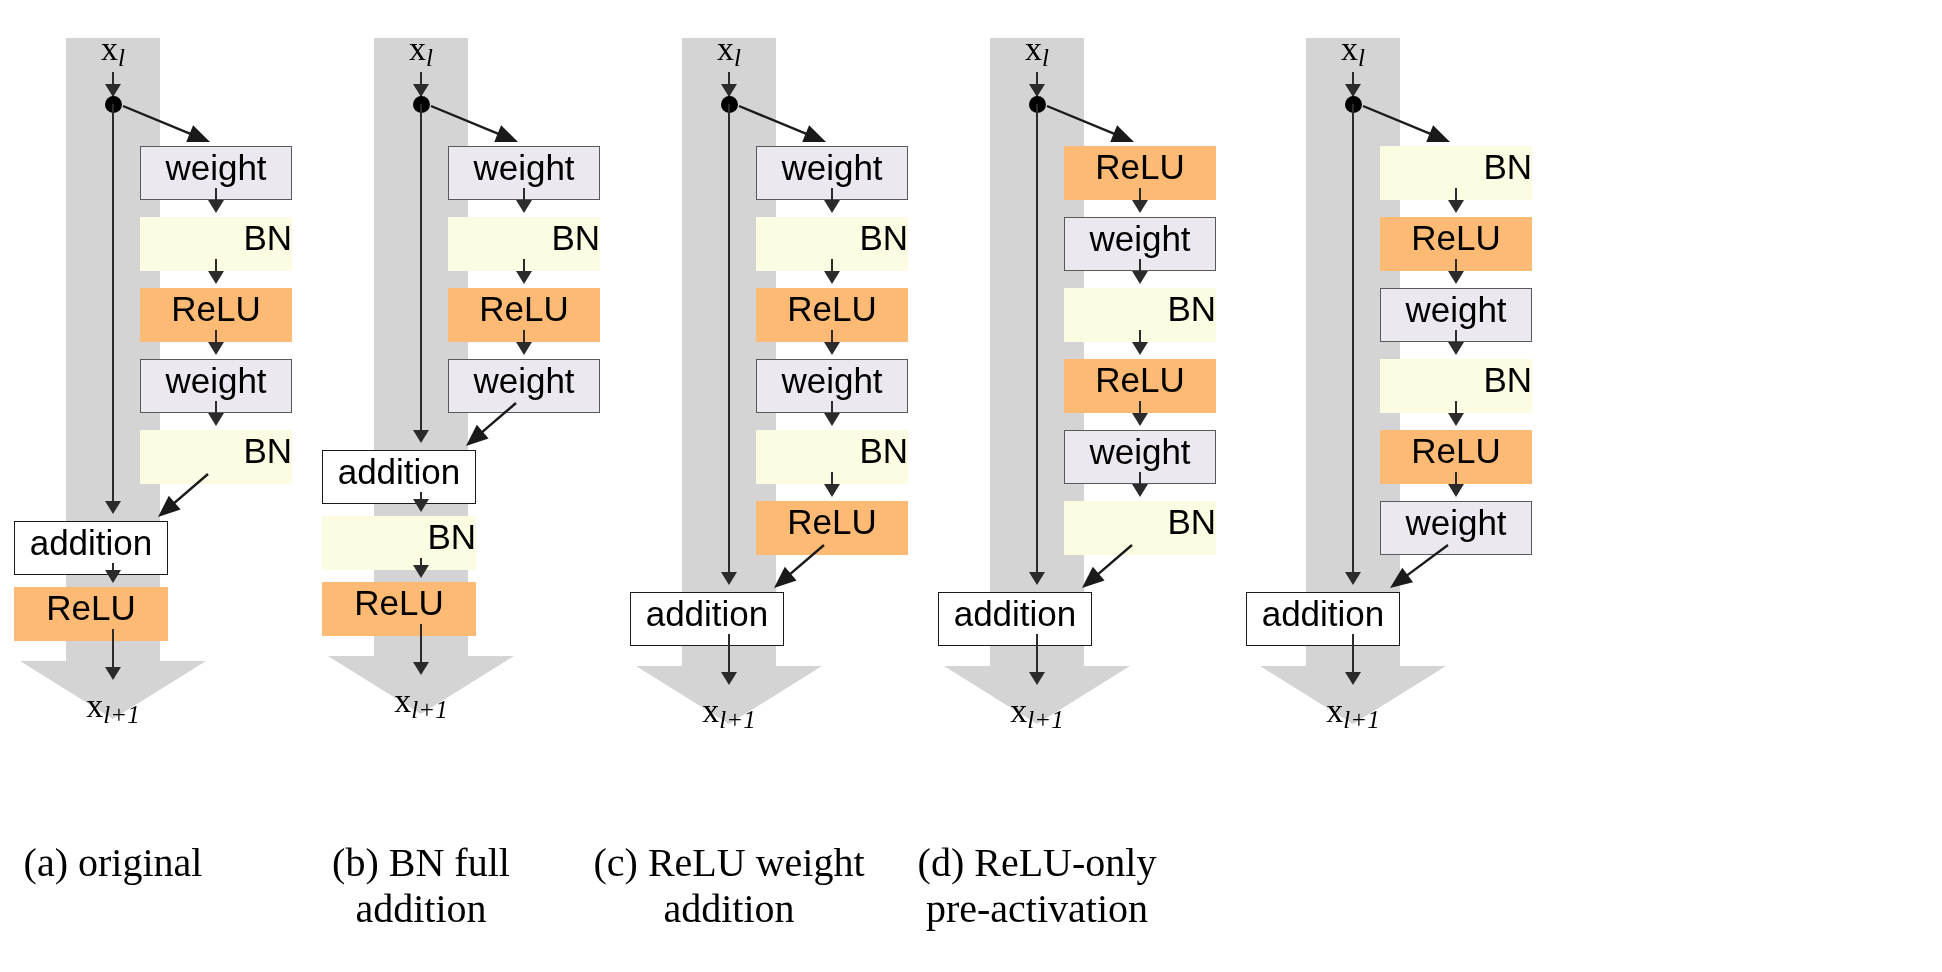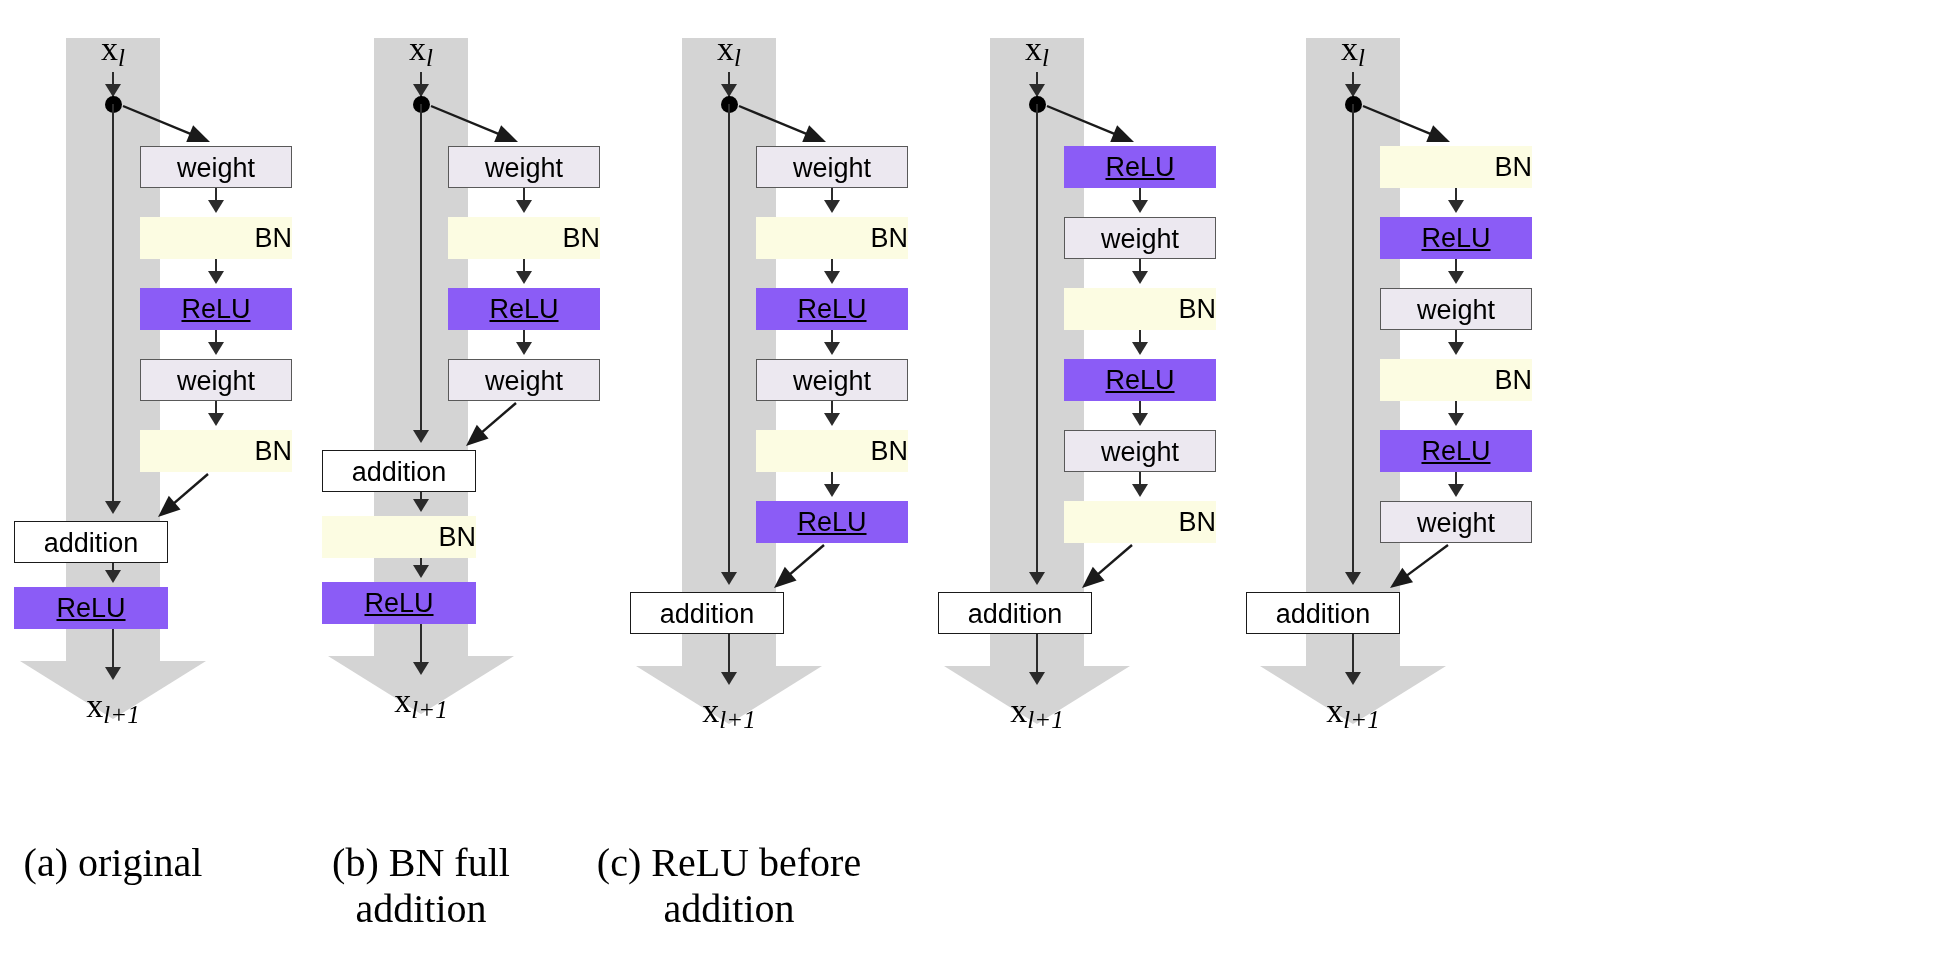--- a/index.html
+++ b/index.html
@@ -26,31 +26,31 @@
     position:absolute;
     width:0;height:0;
     border-left:93px solid transparent;
     border-right:93px solid transparent;
     border-top:58px solid #d4d4d4;
   }
 
   
   .op{
     position:absolute;
-    height:42px;
+    height:54px;
     line-height:42px;
     text-align:center;
-    font-size:27px;
+    font-size:35px;
     color:#000;
     box-sizing:border-box;
     white-space:nowrap;
   }
   .op.weight{background:#ece8f0;border:1.6px solid #595959;}
   .op.bn{background:#fcfce2;text-align:right;}
-  .op.relu{background:#8b5cf6;text-decoration:underline;}
+  .op.relu{background:#fdba74;}
   .op.addition{background:#ffffff;border:1.6px solid #1a1a1a;}
 
   
   .vline{position:absolute;width:2px;background:#2b2b2b;}
   .vhead{
     position:absolute;width:0;height:0;
     border-left:8px solid transparent;
     border-right:8px solid transparent;
     border-top:13px solid #2b2b2b;
   }
@@ -196,21 +196,21 @@
       <div class="vhead" style="left: 824px; top: 484px;"></div>
       <div class="op relu" style="left: 756px; top: 501px; width: 152px;">ReLU</div>
       <svg class="diag" width="78" height="71" style="left: 760px; top: 531px;">
         <line x1="64" y1="14" x2="23.098222355740198" y2="49.17552877406343" stroke="#1a1a1a" stroke-width="2.4"></line>
         <polygon points="14,57 36.54842773830946,49.4788028525881 24.8117208994046,35.83146931897781" fill="#1a1a1a"></polygon>
       </svg>
       <div class="op addition" style="left: 630px; top: 592px; width: 154px;">addition</div>
       <div class="vline" style="left: 728px; top: 634px; height: 40px;"></div>
       <div class="vhead" style="left: 721px; top: 672px;"></div>
       <div class="xlabel" style="left: 659px; top: 692px; width: 140px;"><span class="xv">x</span><span class="sub">l+1</span></div>
-      <div class="caption" style="left: 554px; top: 840px; width: 350px;">(c) ReLU before
+      <div class="caption" style="left: 554px; top: 840px; width: 350px;">(c) ReLU weight
 addition</div>
     </div>
     <div class="panel" style="left: 0px;">
       <div class="trunk" style="left: 990px; top: 38px; width: 94px; height: 628px;"></div>
       <div class="trunk-head" style="left: 944px; top: 666px;"></div>
       <div class="xlabel" style="left: 977px; top: 30px; width: 120px;"><span class="xv">x</span><span class="sub">l</span></div>
       <div class="vline" style="left: 1036px; top: 72px; height: 28px;"></div>
       <div class="vhead" style="left: 1029px; top: 84px;"></div>
       <div class="dot" style="left: 1028.5px; top: 95.5px;"></div>
       <div class="vline" style="left: 1036px; top: 104px; height: 470px;"></div>
@@ -236,20 +236,22 @@
       <div class="vhead" style="left: 1132px; top: 484px;"></div>
       <div class="op bn" style="left: 1064px; top: 501px; width: 152px;">BN</div>
       <svg class="diag" width="78" height="71" style="left: 1068px; top: 531px;">
         <line x1="64" y1="14" x2="23.098222355740198" y2="49.17552877406343" stroke="#1a1a1a" stroke-width="2.4"></line>
         <polygon points="14,57 36.54842773830946,49.4788028525881 24.8117208994046,35.83146931897781" fill="#1a1a1a"></polygon>
       </svg>
       <div class="op addition" style="left: 938px; top: 592px; width: 154px;">addition</div>
       <div class="vline" style="left: 1036px; top: 634px; height: 40px;"></div>
       <div class="vhead" style="left: 1029px; top: 672px;"></div>
       <div class="xlabel" style="left: 967px; top: 692px; width: 140px;"><span class="xv">x</span><span class="sub">l+1</span></div>
+      <div class="caption" style="left: 862px; top: 840px; width: 350px;">(d) ReLU-only
+pre-activation</div>
     </div>
     <div class="panel" style="left: 0px;">
       <div class="trunk" style="left: 1306px; top: 38px; width: 94px; height: 628px;"></div>
       <div class="trunk-head" style="left: 1260px; top: 666px;"></div>
       <div class="xlabel" style="left: 1293px; top: 30px; width: 120px;"><span class="xv">x</span><span class="sub">l</span></div>
       <div class="vline" style="left: 1352px; top: 72px; height: 28px;"></div>
       <div class="vhead" style="left: 1345px; top: 84px;"></div>
       <div class="dot" style="left: 1344.5px; top: 95.5px;"></div>
       <div class="vline" style="left: 1352px; top: 104px; height: 470px;"></div>
       <div class="vhead" style="left: 1345px; top: 572px;"></div>

